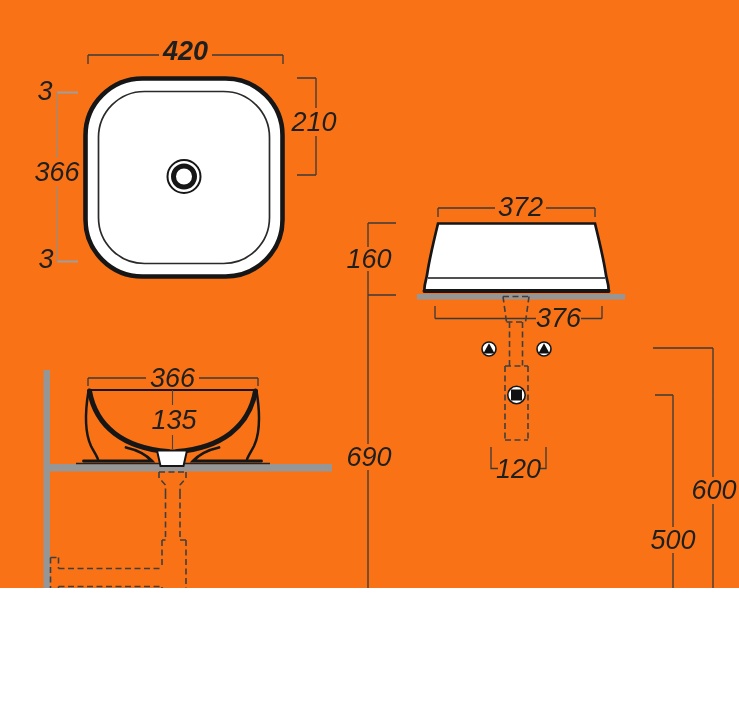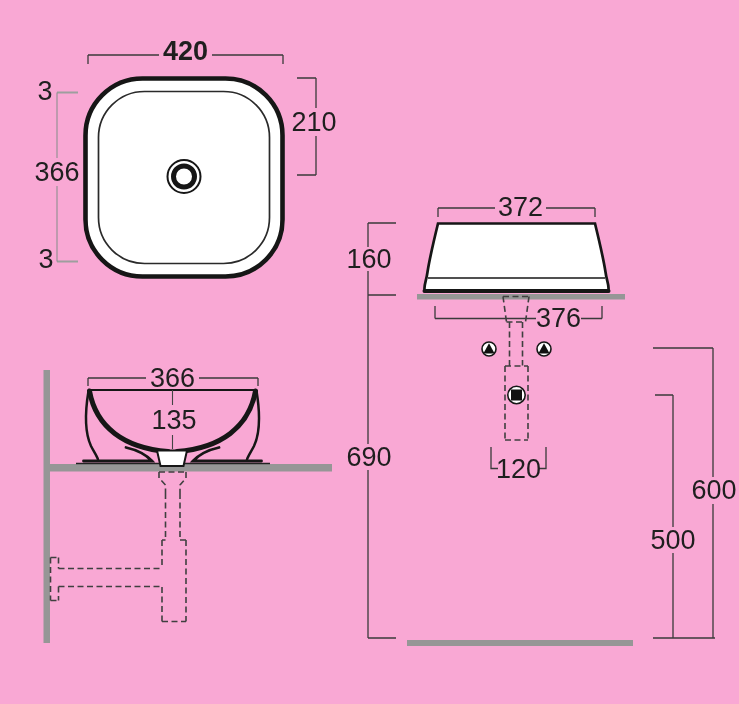--- a/index.html
+++ b/index.html
@@ -1,16 +1,16 @@
 <!DOCTYPE html>
 <html><head>
 <meta charset="utf-8">
 <style>
   html,body{margin:0;padding:0;background:#ffffff;}
-  .canvas{position:relative;width:739px;height:704px;background:#f9a8d4;overflow:hidden;}
+  .canvas{position:relative;width:739px;height:588px;background:#f97316;overflow:hidden;font-style:italic;}
   svg{display:block;}
   .dim{stroke:#3a3a3a;stroke-width:1.3;fill:none;}
   .gtick{stroke:#9e9e9e;stroke-width:2.2;fill:none;}
   .gthin{stroke:#8f8f8f;stroke-width:1.1;fill:none;}
   .thick{stroke:#161616;stroke-width:4.6;fill:#ffffff;}
   .thin{stroke:#2a2a2a;stroke-width:1.7;fill:none;}
   .thin2{stroke:#161616;stroke-width:2;fill:#ffffff;}
   .mid{stroke:#161616;stroke-width:2.5;fill:none;stroke-linecap:round;}
   .band{stroke:#161616;stroke-width:5;fill:none;stroke-linecap:round;}
   .base{stroke:#161616;stroke-width:2.8;fill:none;stroke-linecap:round;}

